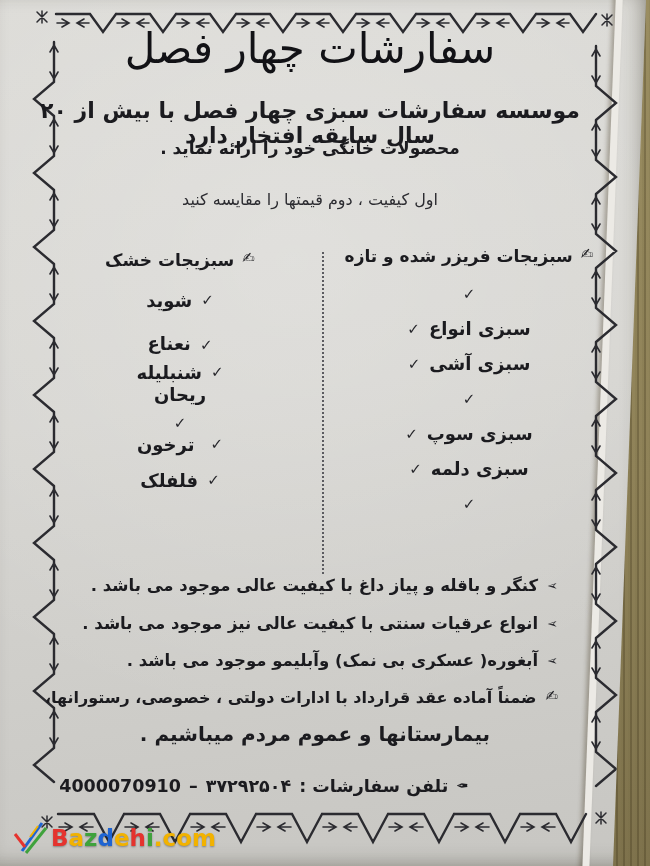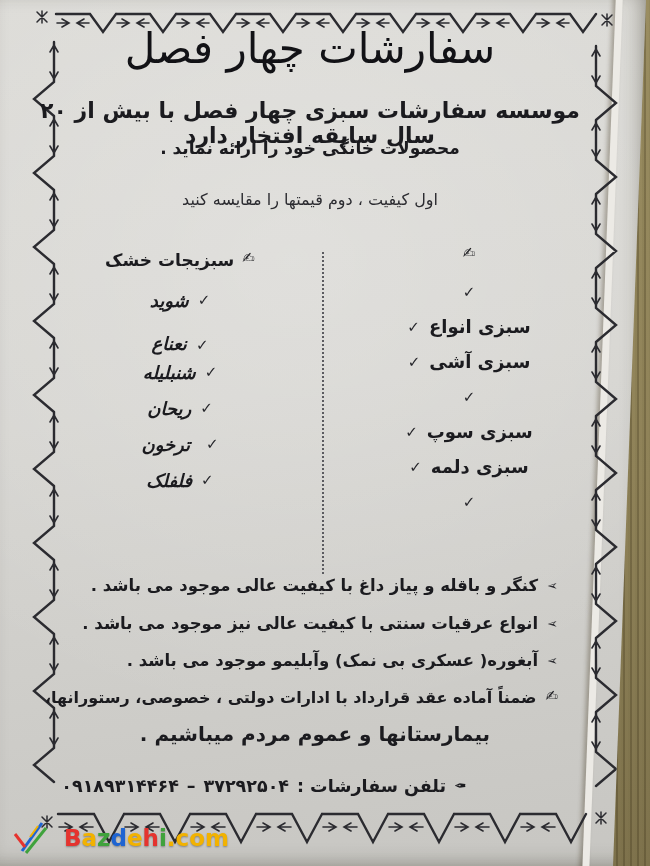--- a/index.html
+++ b/index.html
@@ -44,21 +44,21 @@
   .check{font-size:15px;font-weight:400;color:#26262b;}
   .divider{left:322px;top:252px;height:322px;width:0;border-left:2px dotted #5b5b60;}
   .note{right:92px;direction:rtl;display:flex;align-items:center;gap:9px;white-space:nowrap;
     font-size:16.5px;font-weight:bold;}
   .bullet{display:inline-block;transform:scaleX(-1);font-size:13px;font-weight:400;color:#2a2a2f;}
   .contract2{top:722px;left:110px;right:130px;text-align:center;font-size:20px;font-weight:bold;direction:rtl;}
   .phone{top:776px;left:58px;width:412px;display:flex;direction:rtl;justify-content:center;
     align-items:center;gap:8px;font-size:17.5px;font-weight:bold;white-space:nowrap;}
   .phone .num{direction:ltr;unicode-bidi:isolate;}
   .pen-icon{font-size:15px;font-weight:400;display:inline-block;transform:scaleX(-1);}
-  .watermark{left:12px;top:820px;display:flex;align-items:center;gap:16px;}
+  .watermark{left:12px;top:820px;display:flex;align-items:center;gap:3px;}
   .wm-text{font-size:23px;font-weight:bold;letter-spacing:0px;text-shadow:0 1px 2px rgba(0,0,0,.35);}
 </style>
 </head>
 <body>
 
 <div class="wood"></div>
 
 <div class="paper" dir="rtl">
   <div class="paper-edge"></div>
 
@@ -72,20 +72,21 @@
     </svg>
 
   <div class="abs ctr title">سفارشات چهار فصل</div>
   <div class="abs ctr intro1">موسسه سفارشات سبزی چهار فصل با بیش از ۲۰ سال سابقه افتخار دارد</div>
   <div class="abs ctr slogan">اول کیفیت ، دوم قیمتها را مقایسه کنید</div>
   <div class="abs ctr intro2">محصولات خانگی خود را ارائه نماید .</div>
 
   <div class="abs col" style="left:335px;top:246px;width:268px;">
     <div class="col-header">
       <span class="hand-icon">✍</span>
+      <span>سبزیجات فریزر شده و تازه</span>
     </div>
     <div style="margin-top:10px;">
       <div class="item-row">
           <span class="check">✓</span>
         </div>
       <div class="item-row">
           <span class="check">✓</span>
           <span>سبزی انواع</span>
         </div>
       <div class="item-row">
@@ -107,34 +108,34 @@
           <span class="check">✓</span>
         </div>
     </div>
   </div>
 
   <div class="abs col" style="left:42px;top:250px;width:276px;">
     <div class="col-header">
       <span class="hand-icon">✍</span>
       <span>سبزیجات خشک</span>
     </div>
-    <div style="margin-top:12px;font-style:italic;">
+    <div style="margin-top:12px;">
       <div class="item-row" style="height:36px;">
           <span>شوید</span>
           <span class="check">✓</span>
         </div>
       <div class="item-row" style="height:36px;align-items:flex-end;">
           <span>نعناع</span>
           <span class="check">✓</span>
         </div>
       <div class="item-row" style="height:36px;">
           <span>شنبلیله</span>
           <span class="check">✓</span>
         </div>
-      <div class="item-row" style="height:36px;">
+      <div class="item-row" style="height:36px;flex-direction:column;">
           <span>ریحان</span>
           <span class="check">✓</span>
         </div>
       <div class="item-row" style="height:36px;gap:16px;">
           <span>ترخون</span>
           <span class="check">✓</span>
         </div>
       <div class="item-row" style="height:36px;">
           <span>فلفلک</span>
           <span class="check">✓</span>
@@ -161,21 +162,21 @@
     <span class="hand-icon">✍</span>
     <span>ضمناً آماده عقد قرارداد با ادارات دولتی ، خصوصی، رستورانها،</span>
   </div>
   <div class="abs contract2">بیمارستانها و عموم مردم میباشیم .</div>
 
   <div class="abs phone">
     <span class="pen-icon">✒</span>
     <span>تلفن سفارشات :</span>
     <span class="num">۳۷۲۹۲۵۰۴</span>
     <span>–</span>
-    <span class="num">۰۹۱۸۹۳۱۴۴۶۴</span>
+    <span class="num">4000070910</span>
   </div>
 
   <div class="abs watermark" dir="ltr">
     <svg width="36" height="36" viewBox="0 0 36 36">
       <path d="M30 3 L10 31" stroke="#1e64d2" stroke-width="3" fill="none"></path>
       <path d="M34 8 L14 33" stroke="#3fa23c" stroke-width="3" fill="none"></path>
       <path d="M3 14 L13 27" stroke="#e5332e" stroke-width="3" fill="none"></path>
       <path d="M26 6 L18 17" stroke="#f2b200" stroke-width="2" fill="none"></path>
     </svg>
     <span class="wm-text"><span style="color: rgb(229, 51, 46);">B</span><span style="color: rgb(242, 178, 0);">a</span><span style="color: rgb(63, 162, 60);">z</span><span style="color: rgb(30, 100, 210);">d</span><span style="color: rgb(242, 178, 0);">e</span><span style="color: rgb(229, 51, 46);">h</span><span style="color: rgb(63, 162, 60);">i</span><span style="color: rgb(242, 178, 0);">.</span><span style="color: rgb(242, 178, 0);">c</span><span style="color: rgb(242, 178, 0);">o</span><span style="color: rgb(242, 178, 0);">m</span></span>

